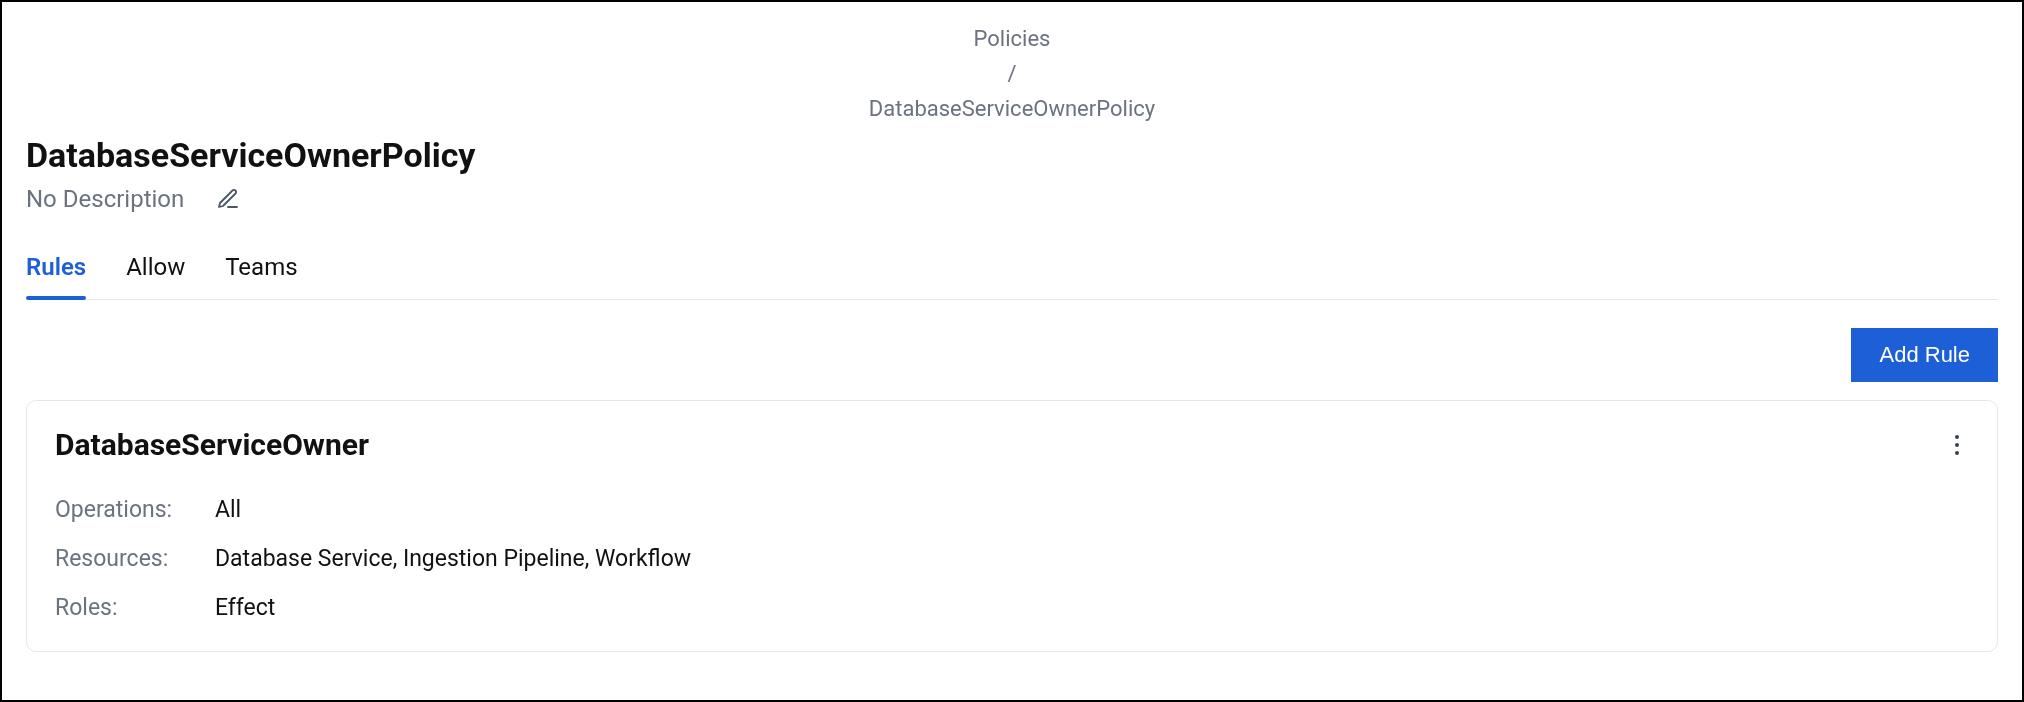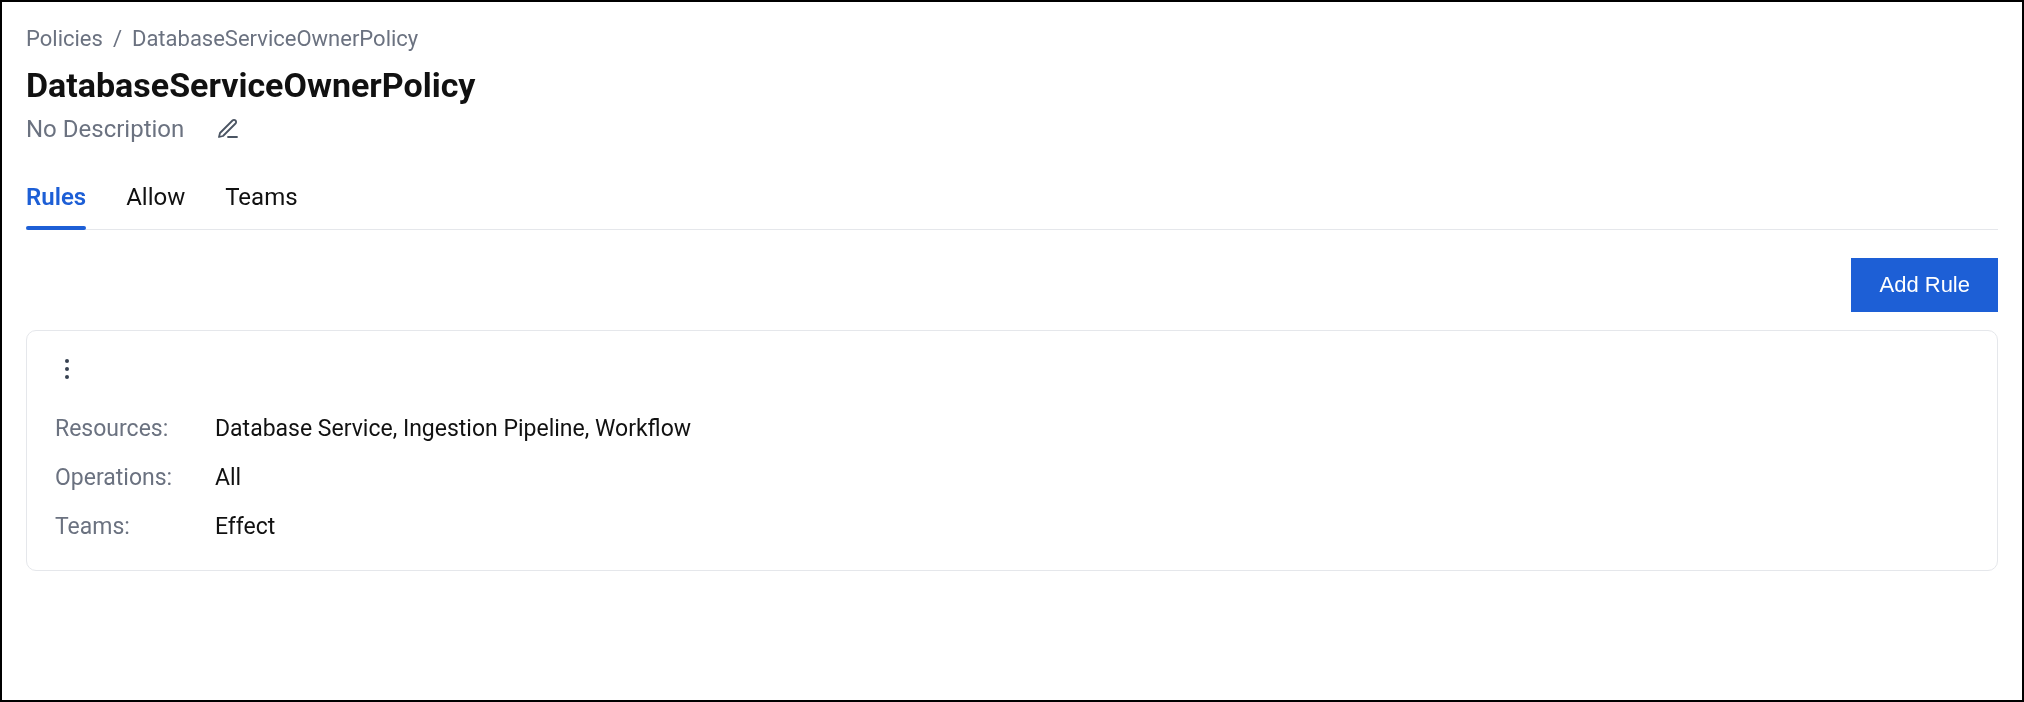--- a/index.html
+++ b/index.html
@@ -16,20 +16,21 @@
     border: 2px solid #000;
     padding: 24px 24px;
   }
   .breadcrumb {
     display: flex;
     align-items: center;
     gap: 10px;
     font-size: 22px;
     color: #6b7280;
     margin-bottom: 14px;
+    flex-direction: column;
   }
   .breadcrumb a {
     color: #6b7280;
     text-decoration: none;
     cursor: pointer;
   }
   .breadcrumb .sep {
     color: #6b7280;
   }
   .page-title {
@@ -164,34 +165,35 @@
   <div class="tab">Allow</div>
   <div class="tab">Teams</div>
 </div>
 
 <div class="actions-row">
   <button class="btn-primary">Add Rule</button>
 </div>
 
 <div class="card">
   <div class="card-header">
+    <div class="card-title">DatabaseServiceOwner</div>
     <div class="kebab">
       <svg width="6" height="22" viewBox="0 0 6 22" fill="currentColor">
         <circle cx="3" cy="3" r="2"></circle>
         <circle cx="3" cy="11" r="2"></circle>
         <circle cx="3" cy="19" r="2"></circle>
       </svg>
     </div>
   </div>
 
   <div class="kv-row">
+    <div class="kv-label">Operations:</div>
+    <div class="kv-value">All</div>
+  </div>
+  <div class="kv-row">
     <div class="kv-label">Resources:</div>
     <div class="kv-value">Database Service, Ingestion Pipeline, Workflow</div>
   </div>
   <div class="kv-row">
-    <div class="kv-label">Operations:</div>
-    <div class="kv-value">All</div>
-  </div>
-  <div class="kv-row">
-    <div class="kv-label">Teams:</div>
+    <div class="kv-label">Roles:</div>
     <div class="kv-value">Effect</div>
   </div>
 </div>
 
 </body></html>

